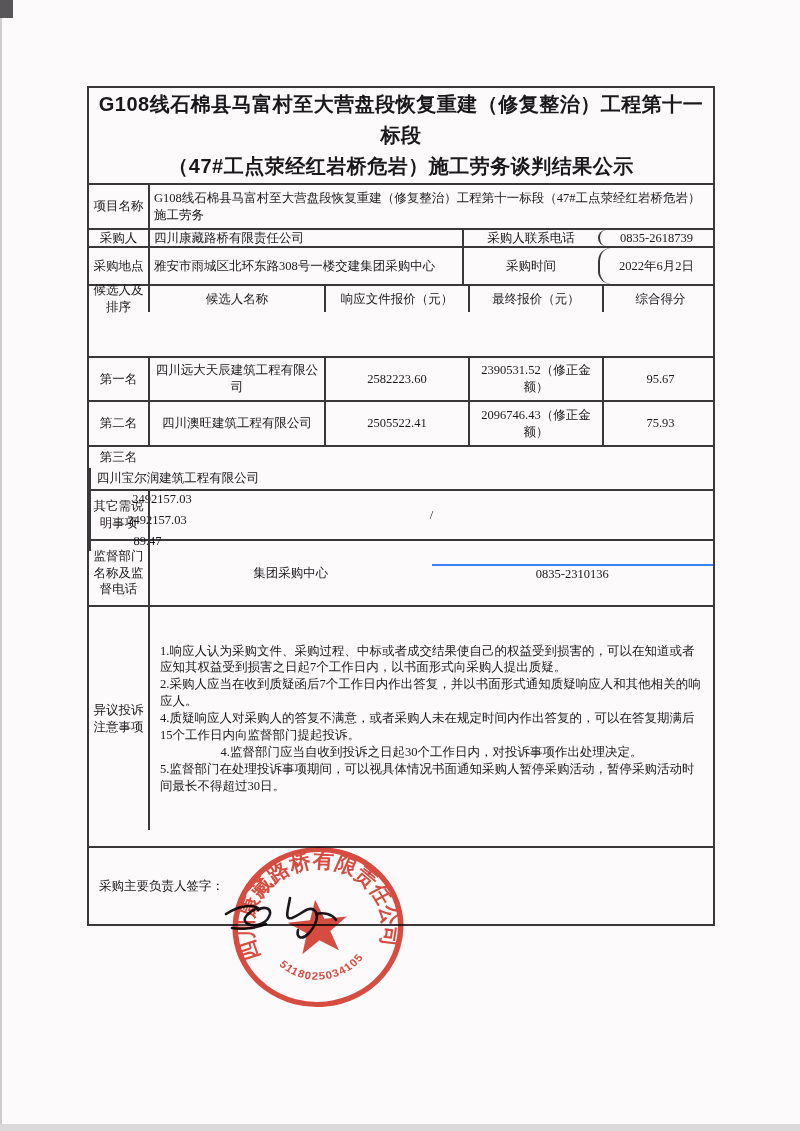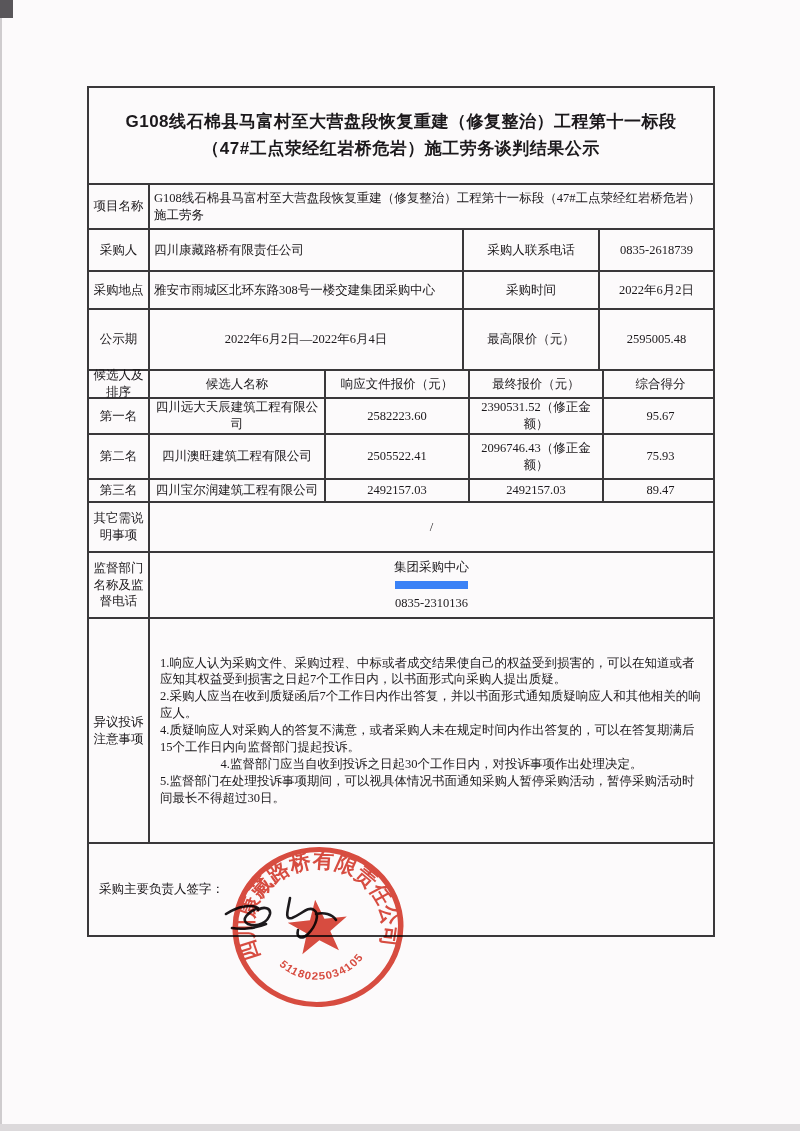--- a/index.html
+++ b/index.html
@@ -25,48 +25,48 @@
   .c{
     box-sizing:border-box;border-left:2px solid #3a383a;
     display:flex;align-items:center;justify-content:center;
     text-align:center;padding:2px 4px;min-width:0;
   }
   .c:first-child{border-left:none;}
   .left{justify-content:flex-start;text-align:left;}
   .label{width:59px;flex:none;border-radius:14px;}
   .grow{flex:1;}
   .w-phlabel{width:136px;flex:none;}
-  .w-phval{width:115px;flex:none;}
+  .w-phval{width:115px;flex:none;border-radius:13px;}
   .w-name{width:176px;flex:none;}
   .w-bid{width:144px;flex:none;}
   .w-final{width:134px;flex:none;}
   .w-score{width:115px;flex:none;}
 
   .r-title{height:95px;}
   .r-project{height:45px;}
-  .r-purchaser{height:42px;}
+  .r-purchaser{height:18px;}
   .r-location{height:38px;}
   .r-publicity{height:61px;}
   .r-candhead{height:28px;}
-  .r-cand1{height:36px;}
+  .r-cand1{height:44px;margin-top:44px;}
   .r-cand2{height:45px;}
-  .r-cand3{height:23px;}
+  .r-cand3{height:44px;flex-direction:column;}
   .r-other{height:50px;}
   .r-superv{height:66px;}
   .r-objection{height:225px;}
-  .r-sign{height:93px;}
+  .r-sign{height:78px;margin-top:16px;}
 
   .title-cell{
     flex:1;display:flex;flex-direction:column;align-items:center;justify-content:center;
     font-family:"Liberation Sans","DejaVu Sans",sans-serif;
-    font-weight:bold;font-size:17px;line-height:1.55;letter-spacing:0.5px;
-  }
-  .stack{flex:1;display:flex;flex-direction:column;}
+    font-weight:bold;font-size:20px;line-height:1.55;letter-spacing:0.5px;
+  }
+  .stack{flex:1;display:flex;flex-direction:row;}
   .stack .sub{flex:1;display:flex;align-items:center;justify-content:center;border-left:none;}
-  .stack .sub + .sub{border-top:8px solid #3b82f6;}
+  .stack .sub + .sub{border-top:2px solid #3b82f6;}
 
   .objection-content{
     flex:1;display:flex;flex-direction:column;justify-content:center;
     padding:8px 10px;text-align:left;
   }
   .objection-content div{margin:0;}
   .sign-cell{flex:1;display:flex;align-items:center;padding-left:10px;}
 
   .stamp{
     position:absolute;left:226px;top:841px;width:184px;height:172px;
@@ -107,26 +107,20 @@
       <div class="c w-phval">0835-2618739</div>
     </div>
 
     <div class="row r-location">
       <div class="c label">采购地点</div>
       <div class="c grow left">雅安市雨城区北环东路308号一楼交建集团采购中心</div>
       <div class="c w-phlabel">采购时间</div>
       <div class="c w-phval">2022年6月2日</div>
     </div>
 
-    <div class="row r-publicity">
-      <div class="c label">公示期</div>
-      <div class="c grow">2022年6月2日—2022年6月4日</div>
-      <div class="c w-phlabel">最高限价（元）</div>
-      <div class="c w-phval">2595005.48</div>
-    </div>
 
     <div class="row r-candhead">
       <div class="c label">候选人及排序</div>
       <div class="c w-name">候选人名称</div>
       <div class="c w-bid">响应文件报价（元）</div>
       <div class="c w-final">最终报价（元）</div>
       <div class="c w-score">综合得分</div>
     </div>
 
     <div class="row r-cand1">

